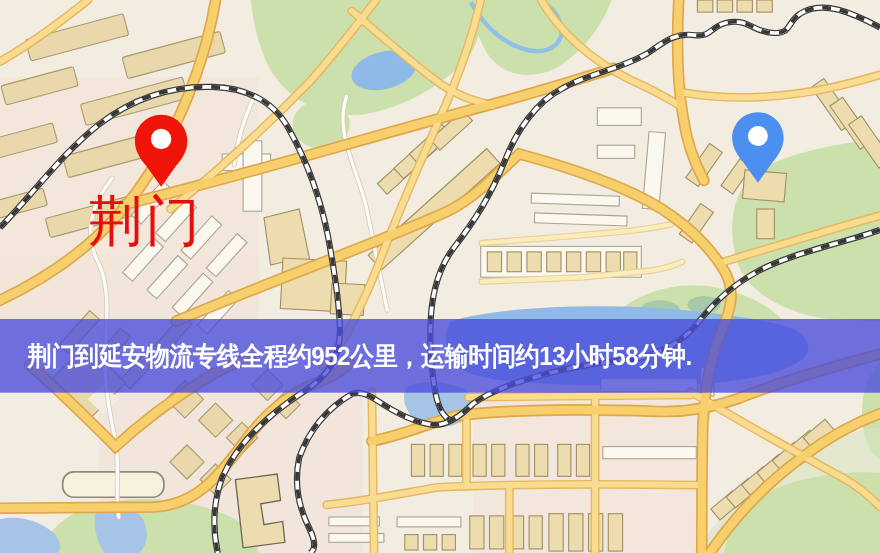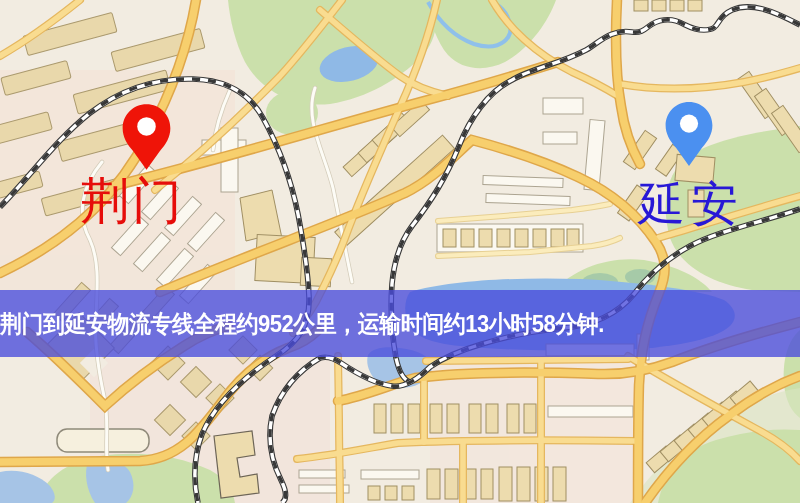--- a/index.html
+++ b/index.html
@@ -22,21 +22,21 @@
   .kc{stroke:#383838;stroke-width:3.4;stroke-dasharray:8 8;}
   .bldt{fill:#eddcae;stroke:#a08f63;stroke-width:1;}
   .blds{fill:#e9d8ab;stroke:#ab9a6e;stroke-width:1;}
   .bldw{fill:#fbf8f0;stroke:#aca491;stroke-width:1;}
   .park{fill:#cbe0ab;}
   .water{fill:#8fb9e6;}
   .water2{fill:#a6c4e6;}
   
   .banner{position:absolute;left:0;top:290px;width:800px;height:67px;
           background:rgba(73,75,219,0.78);display:flex;align-items:center;
-          box-sizing:border-box;}
+          box-sizing:border-box;padding-left:25px;}
   .banner span{color:#ffffff;font-size:22px;font-weight:bold;letter-spacing:-0.5px;
                white-space:nowrap;transform:scaleY(1.08);}
   .pin{position:absolute;}
   .city-label{position:absolute;font-weight:normal;line-height:1;white-space:nowrap;}
   .city-label.origin{left:80px;top:176px;font-size:50px;color:#e60d0a;letter-spacing:2px;}
   .city-label.dest{left:638px;top:180px;font-size:47px;color:#2818d6;letter-spacing:6px;}
 </style>
 </head>
 <body>
 
@@ -310,15 +310,14 @@
   </svg>
 </div>
 <div class="city-label origin">荆门</div>
 
 <div class="pin" style="left:663px;top:100px;width:52px;height:68px;">
   <svg width="52" height="68" viewBox="0 0 60 78">
     <path d="M30 2 C15 2 3 14 3 29 C3 39 8 47 15 55 L30 76 L45 55 C52 47 57 39 57 29 C57 14 45 2 30 2 Z" fill="#4b90f0"></path>
     <circle cx="30" cy="27" r="10.5" fill="#ffffff"></circle>
   </svg>
 </div>
-<div class="city-label dest">延安</div>
 
 </div>
 
 </body></html>

